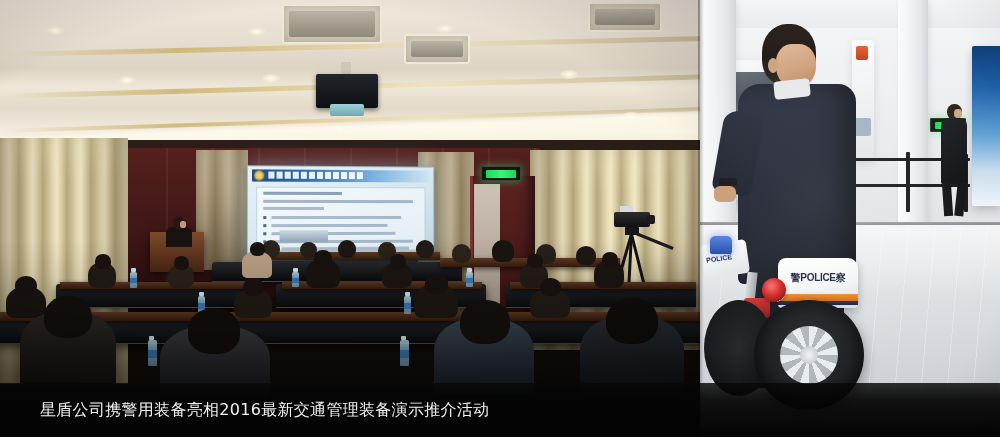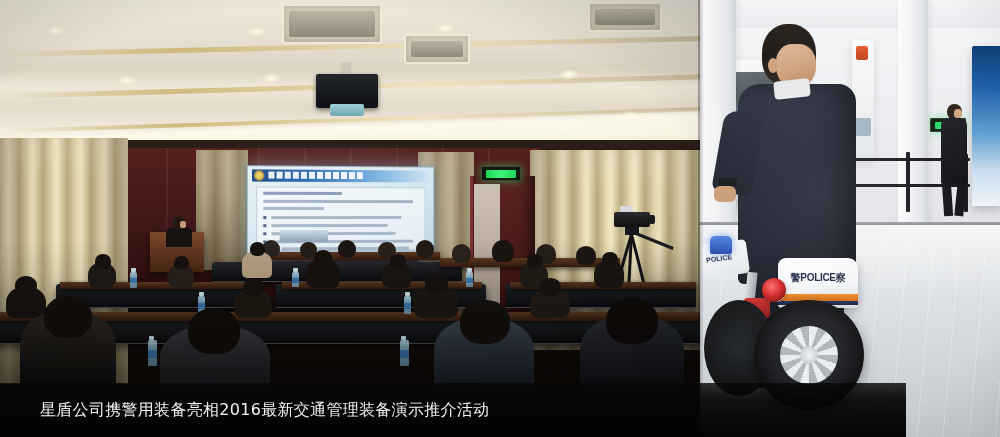--- a/index.html
+++ b/index.html
@@ -512,21 +512,21 @@
 
   
   .seam{
     position:absolute;left:698px;top:0;width:6px;height:437px;
     background:linear-gradient(90deg,rgba(0,0,0,.35),rgba(255,255,255,.08));
     pointer-events:none;
   }
 
   
   .caption-bar{
-    position:absolute;left:0;bottom:0;width:906px;height:54px;
+    position:absolute;left:0;bottom:0;width:1000px;height:54px;
     background:linear-gradient(180deg,rgba(8,8,8,.82) 0%,rgba(5,5,5,.94) 32%,#040404 100%);
     display:flex;align-items:center;
     box-sizing:border-box;
     padding-left:40px;
     text-align:center;
   }
   .caption-text{
     color:#f2f2f2;
     font-size:16px;
     line-height:1.2;

